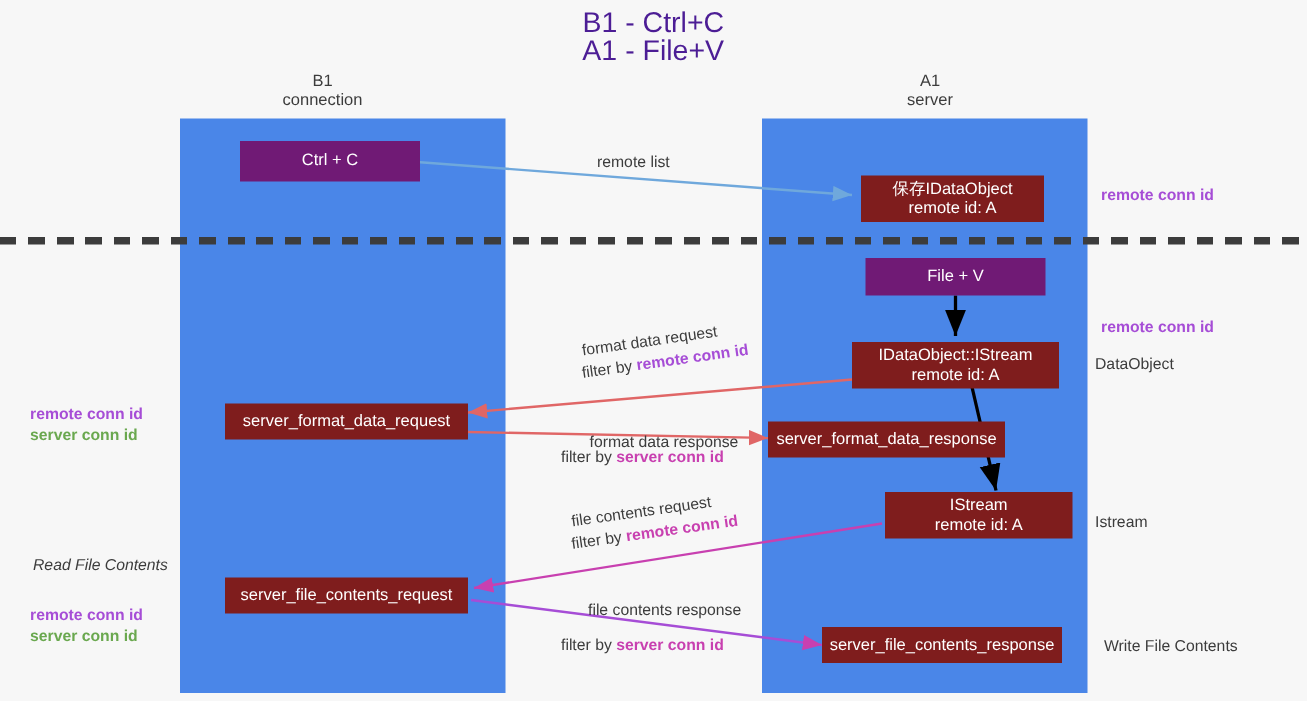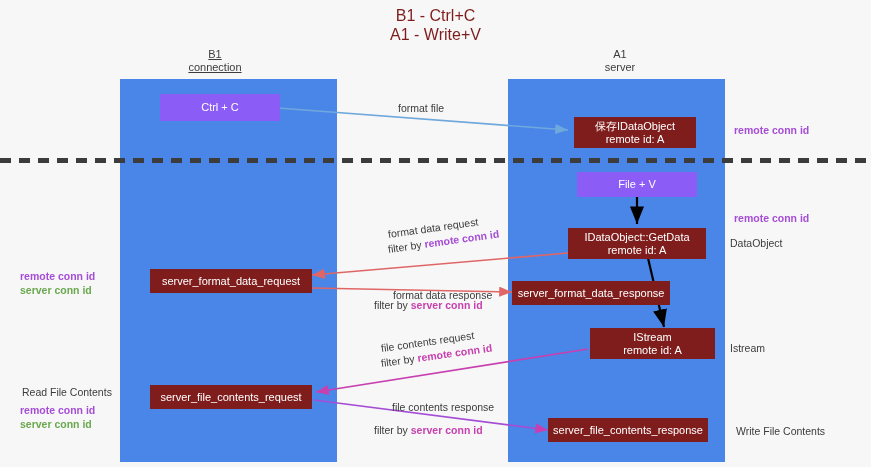--- a/index.html
+++ b/index.html
@@ -26,22 +26,22 @@
   .lane {
     position: absolute;
     background: #4a86e8;
   }
   .title {
     position: absolute;
     left: 0;
     top: 6px;
     width: 871px;
     text-align: center;
-    font-size: 16px;
-    color: #7f1d1d;
+    font-size: 19px;
+    color: #4c1d95;
     line-height: 19px;
   }
   .colhead {
     position: absolute;
     text-align: center;
     font-size: 11px;
     color: #3c3c3c;
     line-height: 13px;
   }
   .node {
@@ -49,21 +49,21 @@
     box-sizing: border-box;
     display: flex;
     flex-direction: column;
     align-items: center;
     justify-content: center;
     color: #ffffff;
     font-size: 11px;
     line-height: 13px;
     text-align: center;
   }
-  .node.green { background: #8b5cf6; }
+  .node.green { background: #701a75; }
   .node.orange { background: #7f1d1d; }
   .lbl {
     position: absolute;
     font-size: 10.5px;
     color: #3c3c3c;
     line-height: 14px;
     white-space: nowrap;
   }
   .lbl.rot {
     transform: rotate(-8deg);
@@ -88,24 +88,24 @@
     background: repeating-linear-gradient(to right, #3c3c3c 0px, #3c3c3c 11px, rgba(0,0,0,0) 11px, rgba(0,0,0,0) 19px);
   }
 </style>
 </head>
 <body>
 
 <div id="canvas">
 
   <div class="title">
     <div>B1 - Ctrl+C</div>
-    <div>A1 - Write+V</div>
-  </div>
-
-  <div class="colhead" style="left:150px; top:48px; width:130px;text-decoration:underline;">
+    <div>A1 - File+V</div>
+  </div>
+
+  <div class="colhead" style="left:150px; top:48px; width:130px;">
     <div>B1</div>
     <div>connection</div>
   </div>
   <div class="colhead" style="left:555px; top:48px; width:130px;">
     <div>A1</div>
     <div>server</div>
   </div>
 
   <div class="lane" style="left:120px; top:79px; width:217px; height:383px;"></div>
   <div class="lane" style="left:508px; top:79px; width:217px; height:383px;"></div>
@@ -150,21 +150,21 @@
   <div class="node orange" style="left:574px; top:117px; width:122px; height:31px;">
     <span>保存IDataObject</span>
     <span>remote id: A</span>
   </div>
 
   <div class="node green" style="left:577px; top:172px; width:120px; height:25px;">
     <span>File + V</span>
   </div>
 
   <div class="node orange" style="left:568px; top:228px; width:138px; height:31px;">
-    <span>IDataObject::GetData</span>
+    <span>IDataObject::IStream</span>
     <span>remote id: A</span>
   </div>
 
   <div class="node orange" style="left:150px; top:269px; width:162px; height:24px;">
     <span>server_format_data_request</span>
   </div>
 
   <div class="node orange" style="left:512px; top:281px; width:158px; height:24px;">
     <span>server_format_data_response</span>
   </div>
@@ -176,21 +176,21 @@
 
   <div class="node orange" style="left:548px; top:418px; width:160px; height:24px;">
     <span>server_file_contents_response</span>
   </div>
 
   <div class="node orange" style="left:150px; top:385px; width:162px; height:24px;">
     <span>server_file_contents_request</span>
   </div>
 
   <div class="lbl" style="left:398px; top:101px;">
-    <span>format file</span>
+    <span>remote list</span>
   </div>
 
   <div class="lbl rot" style="left:388px; top:227px;">
     <span>format data request</span>
   </div>
   <div class="lbl rot" style="left:388px; top:242px;">
     <span>filter by </span><span class="purple">remote conn id</span>
   </div>
 
   <div class="lbl" style="left:393px; top:274px;margin-top:14px;">
@@ -230,21 +230,21 @@
     <span>Write File Contents</span>
   </div>
 
   <div class="side purple" style="left:20px; top:269px;">
     <span>remote conn id</span>
   </div>
   <div class="side green-t" style="left:20px; top:283px;">
     <span>server conn id</span>
   </div>
 
-  <div class="side plain" style="left:22px; top:385px;">
+  <div class="side plain" style="left:22px; top:370px;font-style:italic;">
     <span>Read File Contents</span>
   </div>
   <div class="side purple" style="left:20px; top:403px;">
     <span>remote conn id</span>
   </div>
   <div class="side green-t" style="left:20px; top:417px;">
     <span>server conn id</span>
   </div>
 
 </div>

